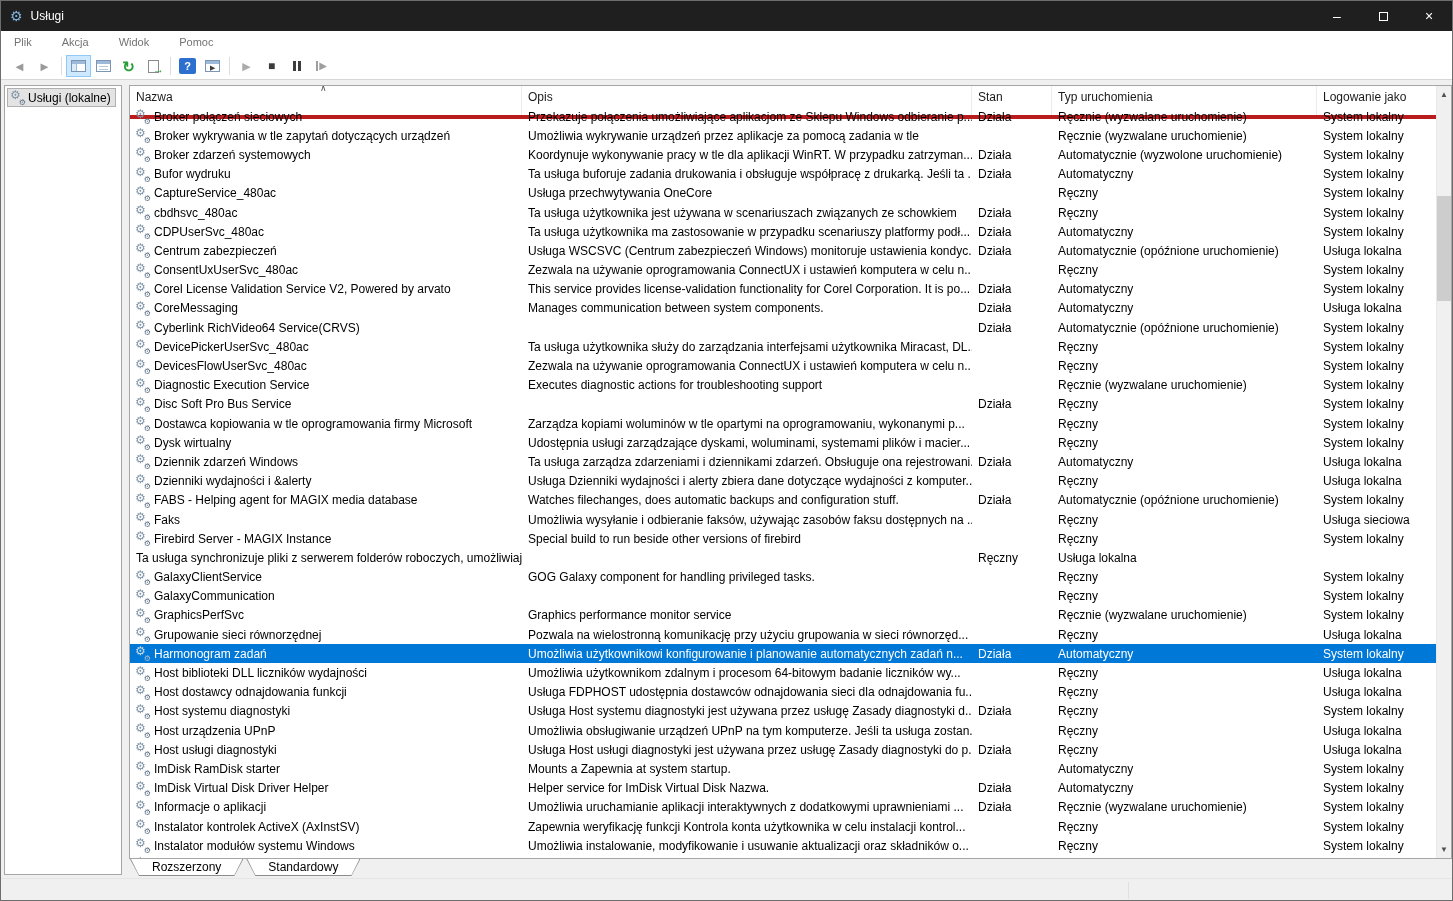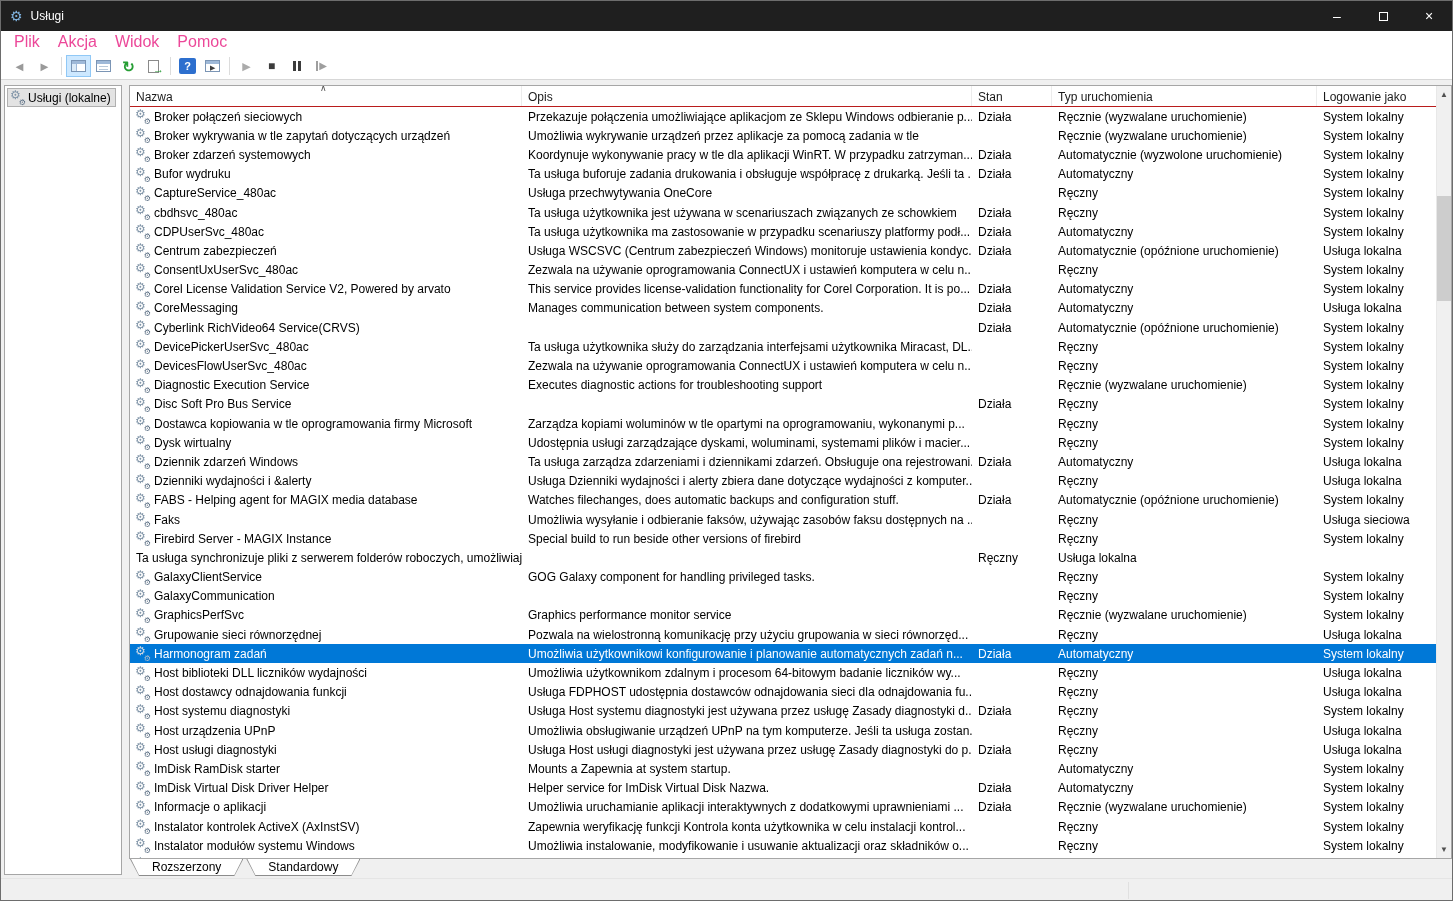--- a/index.html
+++ b/index.html
@@ -11,21 +11,21 @@
     border:1px solid #6d6d6d;
   }
   
   .titlebar { height:30px; background:#1f1f1f; color:#fff; display:flex; align-items:center; }
   .app-icon { margin-left:9px; font-size:14px; color:#7fb2de; line-height:1; }
   .title-text { margin-left:8px; font-size:12px; }
   .win-controls { margin-left:auto; display:flex; height:30px; }
   .win-btn { width:46px; height:30px; display:flex; align-items:center; justify-content:center; color:#fff; font-size:14px; }
   .max-box { width:9px; height:9px; border:1px solid #ffffff; display:inline-block; }
   
-  .menubar { height:22px; background:#ffffff; display:flex; align-items:center; font-size:16px; color:#ec4899; padding-left:4px; }
+  .menubar { height:22px; background:#ffffff; display:flex; align-items:center; font-size:11px; color:#737373; padding-left:4px;gap:12px; }
   .menu-item { padding:3px 9px; }
   
   .toolbar { height:27px; background:#ffffff; border-bottom:1px solid #d7d7d7; display:flex; align-items:center; padding-left:6px; }
   .tb-btn { width:25px; height:22px; display:flex; align-items:center; justify-content:center; position:relative; border:1px solid transparent; }
   .tb-btn.tb-active { background:#cde8ff; border:1px solid #90c8f6; }
   .tb-sep { width:1px; height:18px; background:#dcdcdc; margin:0 4px; }
   .arrow-glyph { font-size:13px; color:#9a9a9a; line-height:1; }
   .wg { width:15px; height:12px; border:1px solid #7b95b5; background:#fff; position:relative; }
   .wg::before { content:""; position:absolute; top:0; left:0; right:0; height:3px; background:#9fb9d8; }
   .wg.tree::after { content:""; position:absolute; left:0; top:3px; bottom:0; width:4px; background:#dcebf8; border-right:1px solid #9fb9d8; }
@@ -39,21 +39,21 @@
   .stop-glyph { font-size:12px; color:#3c3c3c; line-height:1; }
   .pause-bars { display:flex; gap:2px; }
   .pause-bars i { width:3px; height:10px; background:#3c3c3c; }
   .resume-wrap { display:flex; align-items:center; gap:1px; }
   .resume-wrap i { width:2px; height:10px; background:#9e9e9e; }
   .resume-wrap .resume-play { font-size:10px; color:#9e9e9e; line-height:1; }
   
   .left-panel { position:absolute; left:3px; top:84px; width:118px; height:790px; background:#fff; border:1px solid #a6a6a6; padding:2px; font-size:12px; }
   .tree-item { display:flex; align-items:center; gap:3px; background:#e3e3e3; border:1px solid #b0b0b0; padding:1px 4px 1px 2px; width:fit-content; color:#000;justify-content:space-between; }
   .right-panel { position:absolute; left:128px; top:84px; width:1323px; height:774px; background:#fff; border:1px solid #a6a6a6; }
-  .list-header { position:absolute; top:0; left:0; right:0; height:21px; display:grid; grid-template-columns:392px 450px 80px 265px 1fr; font-size:12px; color:#1a1a1a; border-bottom:1px solid #b91c1c; }
+  .list-header { position:absolute; top:0; left:0; right:0; height:33px; display:grid; grid-template-columns:392px 450px 80px 265px 1fr; font-size:12px; color:#1a1a1a; border-bottom:4px solid #b91c1c; }
   .hcell { padding:4px 4px 0 6px; border-right:1px solid #ececec; position:relative; white-space:nowrap; overflow:hidden; }
   .sort-caret { position:absolute; left:190px; top:-3px; font-size:9px; color:#555; }
   .rows { position:absolute; top:21px; left:0; right:15px; bottom:0; overflow:hidden; }
   .srow { display:grid; grid-template-columns:392px 450px 80px 265px 1fr; height:19.2px; align-items:center; font-size:12px; color:#000; white-space:nowrap; }
   .srow .c { overflow:hidden; padding-left:6px; }
   .srow .c-name { display:flex; align-items:center; gap:4px; padding-left:5px; overflow:hidden; }
   .srow.selected { background:#0078d7; color:#fff; }
   .gear { position:relative; width:15px; min-width:15px; height:15px; }
   .gear::before { content:"\2699"; position:absolute; left:0; top:-2px; font-size:12px; color:#8195a8; line-height:1.2; }
   .gear::after { content:"\2699"; position:absolute; right:-1px; bottom:-2px; font-size:8px; color:#5d7186; line-height:1; }

